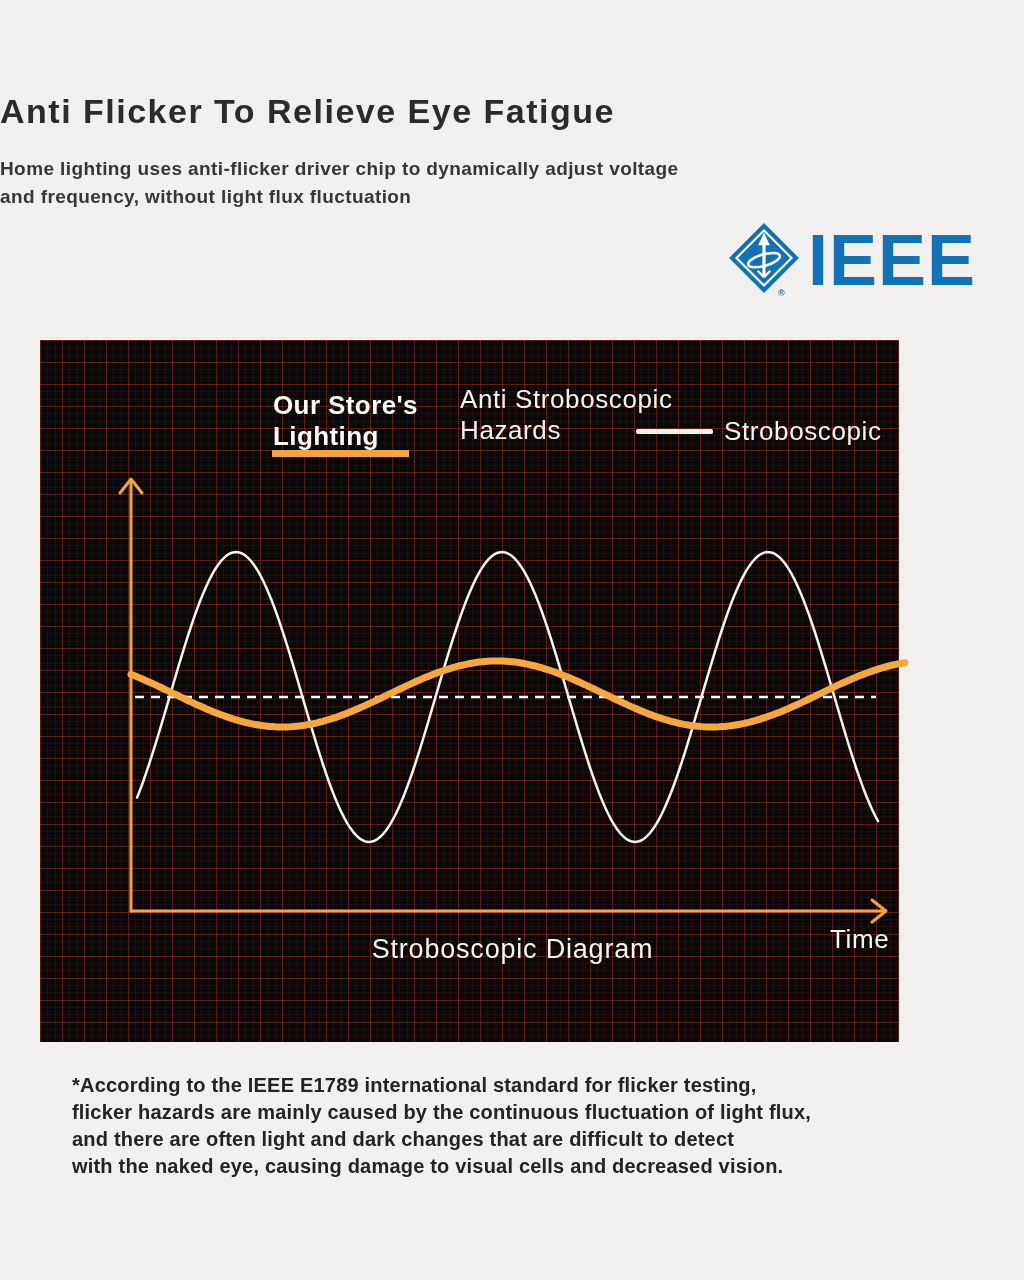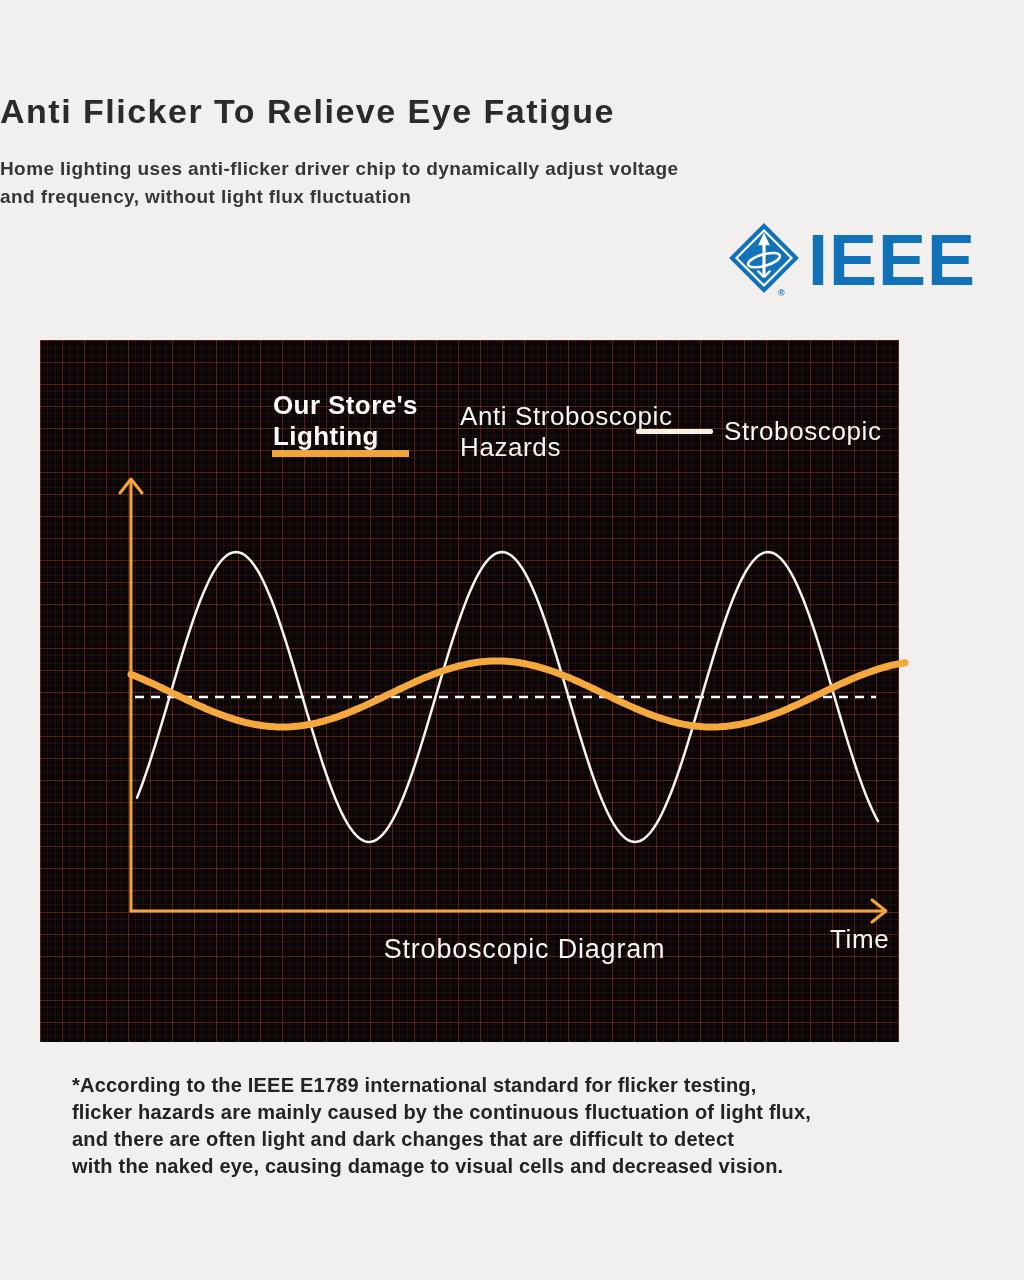--- a/index.html
+++ b/index.html
@@ -47,34 +47,34 @@
   .legend-our{
     position:absolute;left:233px;top:50px;
     color:#fbfaf7;font-size:26px;font-weight:700;line-height:31px;
     letter-spacing:0.4px;
   }
   .legend-our-bar{
     position:absolute;left:232px;top:110px;width:137px;height:7px;
     background:#f2a53c;
   }
   .legend-anti{
-    position:absolute;left:420px;top:61px;
+    position:absolute;left:420px;top:44px;
     color:#f5f4f0;font-size:26px;font-weight:400;line-height:31px;
     letter-spacing:0.6px;
   }
   .legend-line{
     position:absolute;left:596px;top:89px;width:77px;height:5px;
     background:#f6f2e4;border-radius:2px;
   }
   .legend-strobe{
     position:absolute;left:684px;top:76px;
     color:#f5f4f0;font-size:26px;font-weight:400;letter-spacing:0.6px;
   }
   .caption{
-    position:absolute;left:12px;top:594px;width:945px;text-align:center;
+    position:absolute;left:0;top:594px;width:945px;text-align:center;
     color:#f6f5f1;font-size:27px;font-weight:400;letter-spacing:0.8px;
   }
   .time-label{
     position:absolute;left:770px;top:584px;
     color:#f6f5f1;font-size:26px;font-weight:400;letter-spacing:0.6px;padding-left:20px;
   }
   .footer{
     position:absolute;left:72px;top:1072px;width:890px;
     color:#242322;font-size:20px;font-weight:700;line-height:27px;
     letter-spacing:0.2px;

